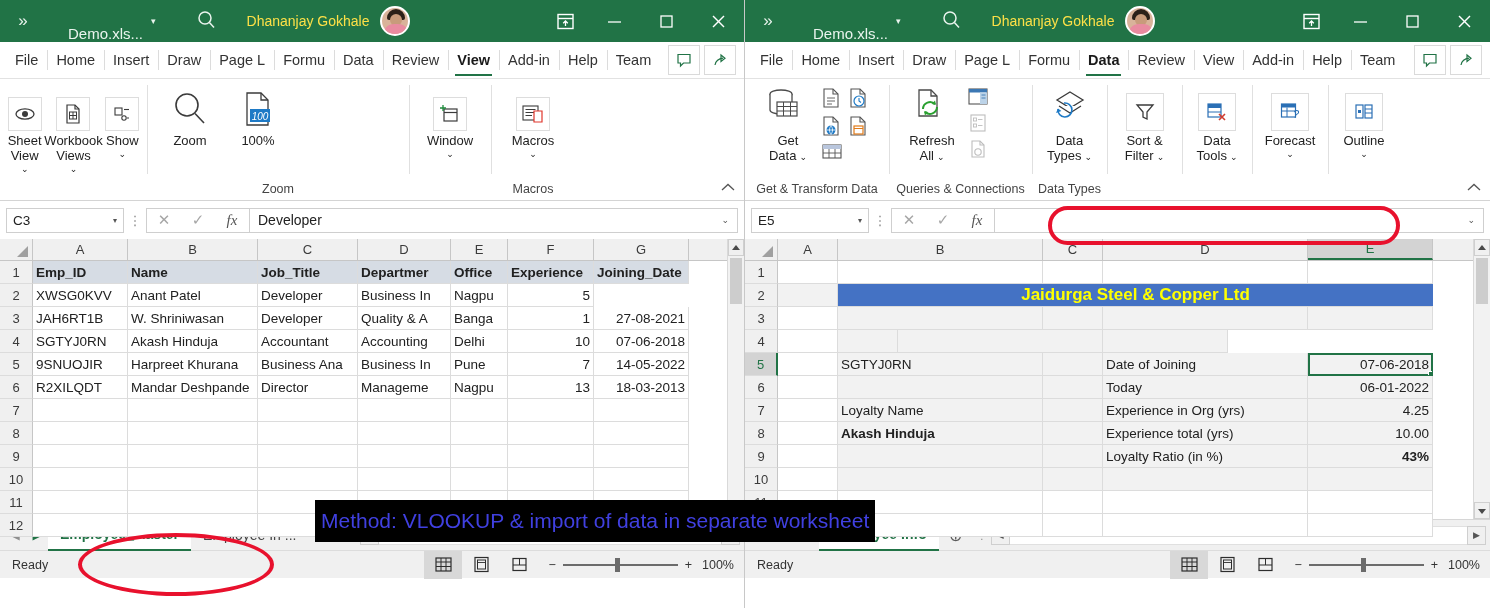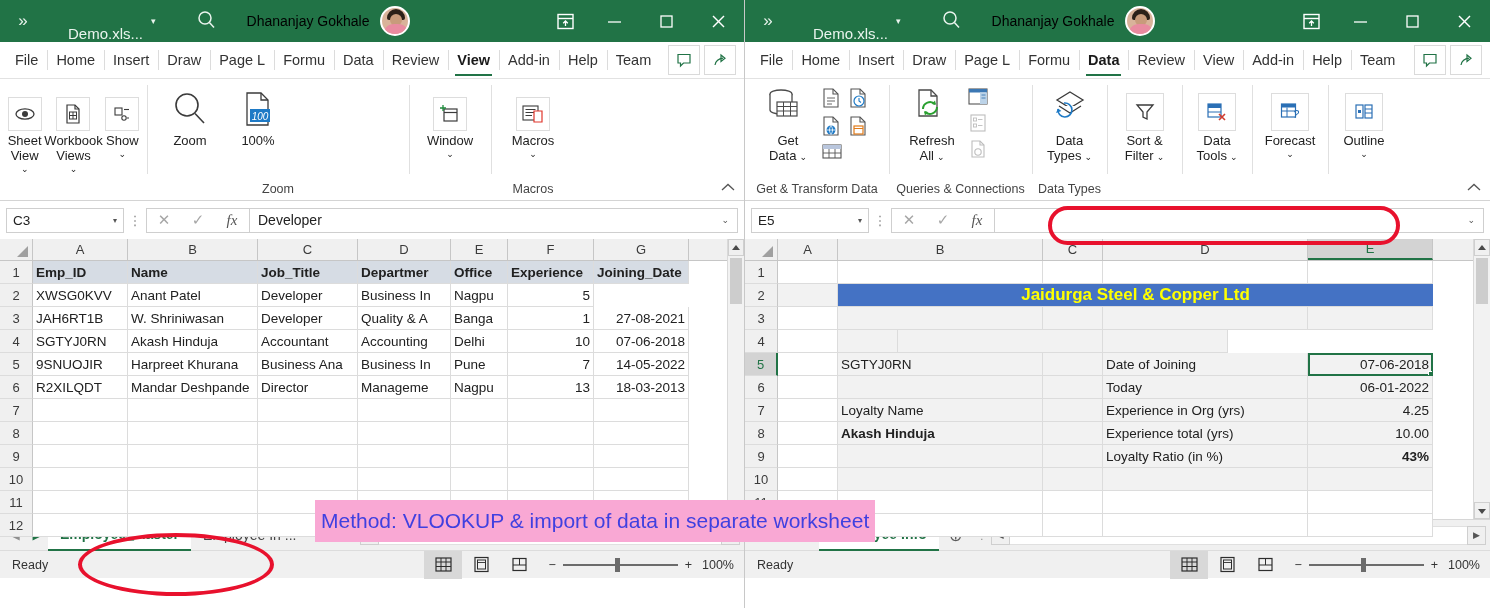--- a/index.html
+++ b/index.html
@@ -17,21 +17,21 @@
 
   
   .titlebar {
     height:42px; background:#217346; color:#fff;
     display:flex; align-items:center; position:relative;
   }
   .tb-chev { width:46px; text-align:center; font-size:17px; color:#e8f3ec; }
   .tb-file { font-size:15px; color:#eaf4ee; padding-left:22px; white-space:nowrap;margin-top:24px;}
   .tb-caret { font-size:9px; margin-left:8px; color:#eaf4ee; }
   .tb-search { margin-left:40px; }
-  .tb-user { margin-left:30px; font-size:14px; color:#000000; white-space:nowrap; }
+  .tb-user { margin-left:30px; font-size:14px; color:#fde047; white-space:nowrap; }
   .tb-avatar {
     width:30px;height:30px;border-radius:50%;margin-left:10px;
     background:#d9b39a; border:2px solid #fff; position:relative; overflow:hidden;
     flex:none;
   }
   .tb-avatar .hair{position:absolute;left:5px;top:1px;width:18px;height:11px;border-radius:9px 9px 2px 2px;background:#2b2018;}
   .tb-avatar .face{position:absolute;left:8px;top:6px;width:12px;height:12px;border-radius:50%;background:#c89b7b;}
   .tb-avatar .body{position:absolute;left:1px;bottom:-3px;width:26px;height:13px;border-radius:11px 11px 0 0;background:#e98ba0;}
   .tb-spacer { flex:1; }
   .tb-btn { width:52px; height:42px; display:flex; align-items:center; justify-content:center; }
@@ -152,21 +152,21 @@
   .sb-spacer{flex:1;}
   .sb-view { width:38px;height:28px;display:flex;align-items:center;justify-content:center;}
   .sb-view.active{background:#d8d8d8;}
   .sb-zoom { display:flex;align-items:center;gap:7px;padding:0 10px; }
   .zl { width:115px;height:2px;background:#6b6b6b;position:relative;}
   .zl .knob{position:absolute;left:52px;top:-6px;width:5px;height:14px;background:#6b6b6b;}
   .sb-pct{width:42px;text-align:right;padding-right:14px;}
 
   
   .ann-highlight {
-    position:absolute; background:#f9a8d4; color:#4040e0; font-size:21px;
+    position:absolute; background:#000000; color:#4040e0; font-size:21px;
     display:flex; align-items:center; padding:0 6px; white-space:nowrap; z-index:30;
   }
   .ann-oval {
     position:absolute; border:4px solid #e8112d; border-radius:50%; z-index:35; pointer-events:none;
   }
 </style>
 </head>
 <body>
 
 <div class="app">

